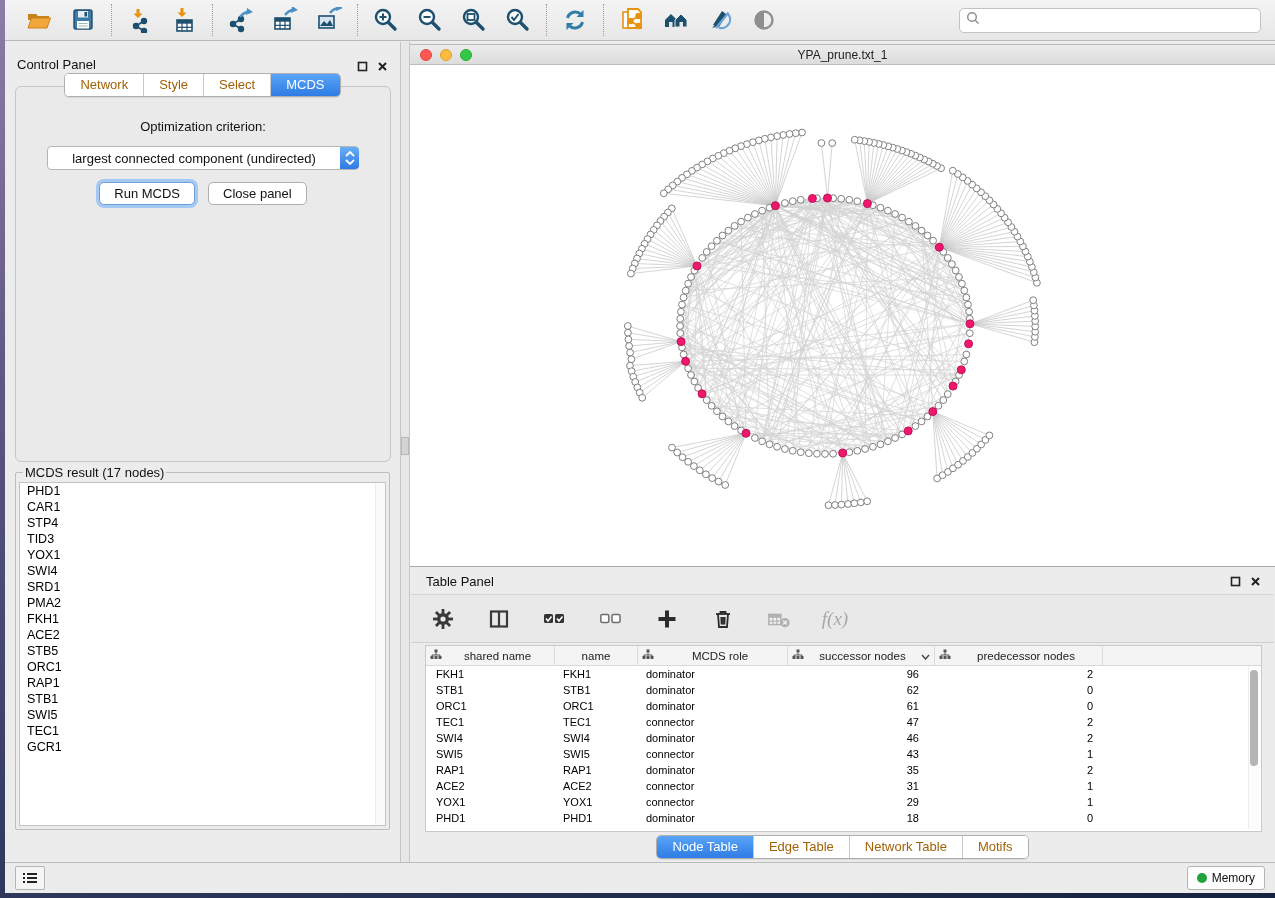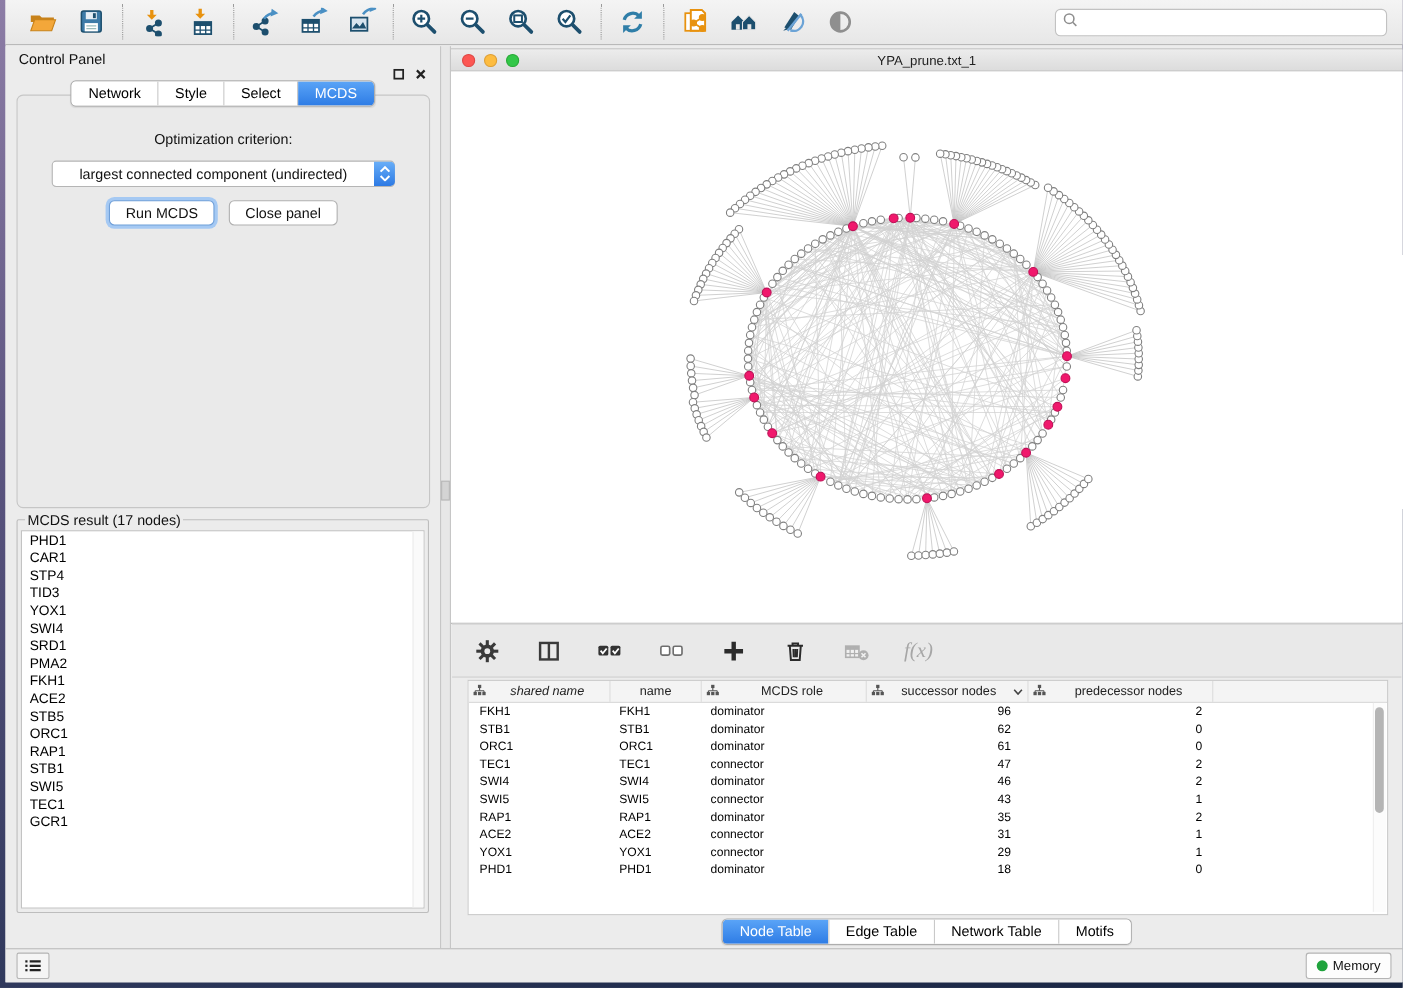--- a/index.html
+++ b/index.html
@@ -13,28 +13,28 @@
   .tb-group{display:flex;align-items:center;gap:16px;padding:0 14px;}
   .tb-sep{width:0;height:32px;border-left:1px dotted #9b9b9b;}
   .tb-icon{width:28px;height:28px;display:flex;align-items:center;justify-content:center;cursor:pointer;}
   .searchbox{margin-left:auto;margin-right:8px;width:288px;height:23px;background:#fff;
     border:1px solid #c2c2c2;border-radius:5px;display:flex;align-items:center;padding:0 6px;gap:4px;}
   .searchbox input{border:none;outline:none;flex:1;font-size:12px;background:transparent;}
   
   .workspace{position:absolute;left:0;top:42px;right:0;bottom:31px;display:flex;}
   
   .control-panel{width:395px;position:relative;background:#ececec;flex:none;}
-  .cp-header{height:26px;display:flex;align-items:flex-start;padding:4px 12px 12px 12px;flex-direction:column;}
+  .cp-header{height:26px;display:flex;align-items:flex-end;padding:4px 12px 12px 12px;}
   .panel-title{font-size:13px;color:#111;}
   .win-btns{margin-left:auto;display:flex;gap:8px;align-items:center;}
   .win-btn{width:12px;height:12px;display:flex;align-items:center;justify-content:center;cursor:pointer;}
   .cp-tabs{position:absolute;top:31px;left:0;width:100%;display:flex;justify-content:center;z-index:2;}
   .seg{display:inline-flex;border:1px solid #aeaeae;border-radius:5px;overflow:hidden;background:#fff;
     box-shadow:0 1px 1px rgba(0,0,0,.08);}
-  .seg .seg-btn{border:none;background:#fff;padding:3px 15px;font-size:13px;color:#000000;
+  .seg .seg-btn{border:none;background:#fff;padding:3px 15px;font-size:13px;color:#a16207;
     border-left:1px solid #c9c9c9;cursor:pointer;font-family:inherit;line-height:16px;}
   .seg .seg-btn:first-child{border-left:none;}
   .seg .seg-btn.active{background:linear-gradient(#5aa4f7,#2e7ce5);color:#fff;}
   .cp-box{position:absolute;left:10px;right:9px;top:44px;height:374px;border:1px solid #c6c6c6;
     border-radius:6px;background:#eaeaea;text-align:center;}
   .opt-label{margin-top:32px;font-size:13px;color:#111;}
   .dropdown{margin:12px auto 0 auto;width:310px;height:22px;background:#fff;border:1px solid #b5b5b5;
     border-radius:4px;display:flex;align-items:center;cursor:pointer;}
   .dropdown .dd-text{flex:1;font-size:13px;text-align:center;color:#111;white-space:nowrap;}
   .dd-stepper{width:19px;height:22px;margin-right:-1px;border-radius:0 4px 4px 0;
@@ -1075,20 +1075,35 @@
                 <circle cx="522.8" cy="346.6" r="4"></circle>
                 <circle cx="543.0" cy="321.1" r="4"></circle>
                 <circle cx="551.3" cy="304.8" r="4"></circle>
                 <circle cx="558.6" cy="278.8" r="4"></circle>
               </g>
     </svg>
           </div>
       </div>
 
       <div class="table-panel">
+        <div class="tp-header">
+          <span class="panel-title">Table Panel</span>
+          <span class="win-btns">
+            <span class="win-btn">
+              <svg width="11" height="11">
+                  <rect x="1.5" y="1.5" width="8" height="8" fill="none" stroke="#222" stroke-width="1.6"></rect>
+                </svg>
+            </span>
+            <span class="win-btn">
+              <svg width="11" height="11">
+                  <path d="M2 2 L9 9 M9 2 L2 9" stroke="#222" stroke-width="2"></path>
+                </svg>
+            </span>
+          </span>
+        </div>
         <div class="tp-toolbar" id="tp-toolbar">
             <div class="tp-tool">
               <svg width="22" height="22" viewBox="0 0 22 22">
                 <rect x="9.6" y="1" width="2.8" height="5" fill="#3a3a3a" transform="rotate(0,11,11)"></rect>
                 <rect x="9.6" y="1" width="2.8" height="5" fill="#3a3a3a" transform="rotate(45,11,11)"></rect>
                 <rect x="9.6" y="1" width="2.8" height="5" fill="#3a3a3a" transform="rotate(90,11,11)"></rect>
                 <rect x="9.6" y="1" width="2.8" height="5" fill="#3a3a3a" transform="rotate(135,11,11)"></rect>
                 <rect x="9.6" y="1" width="2.8" height="5" fill="#3a3a3a" transform="rotate(180,11,11)"></rect>
                 <rect x="9.6" y="1" width="2.8" height="5" fill="#3a3a3a" transform="rotate(225,11,11)"></rect>
                 <rect x="9.6" y="1" width="2.8" height="5" fill="#3a3a3a" transform="rotate(270,11,11)"></rect>
@@ -1144,21 +1159,21 @@
                 <circle cx="19.5" cy="15" r="5" fill="#555"></circle>
    <path d="M17.5 13 l4 4 M21.5 13 l-4 4" stroke="#fff" stroke-width="1.6"></path>
               </svg>
             </div>
             <div class="tp-tool disabled">
               <span class="fx">f(x)</span>
             </div>
           </div>
         <div class="tp-table">
           <div class="thead" id="thead">
-              <div class="th" style="width: 129px; font-style: italic;">
+              <div class="th" style="width: 129px;">
                 <span><svg width="12" height="11" viewBox="0 0 12 11">
                     <g fill="#555">
                       <rect x="4.5" y="0.5" width="3" height="3"></rect>
   <rect x="0.5" y="7" width="3" height="3"></rect>
                       <rect x="4.5" y="7" width="3" height="3"></rect>
                       <rect x="8.5" y="7" width="3" height="3"></rect>
                     </g>
   <g stroke="#555" stroke-width="1">
                       <line x1="6" y1="3.5" x2="6" y2="6"></line>
                       <line x1="2" y1="6" x2="10" y2="6"></line>

